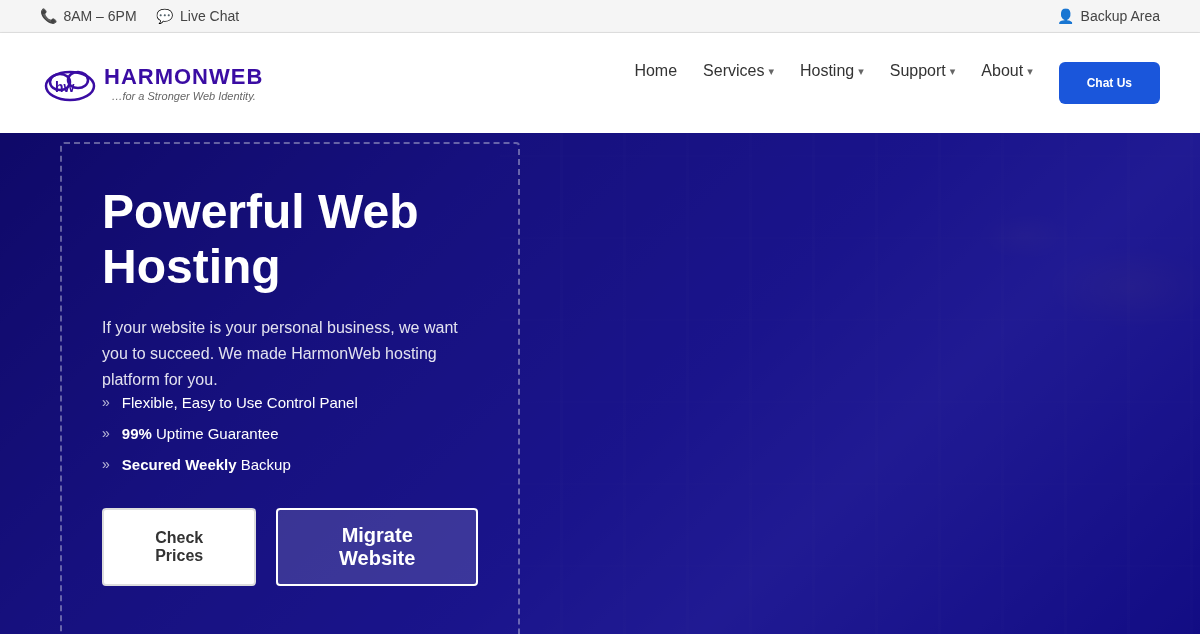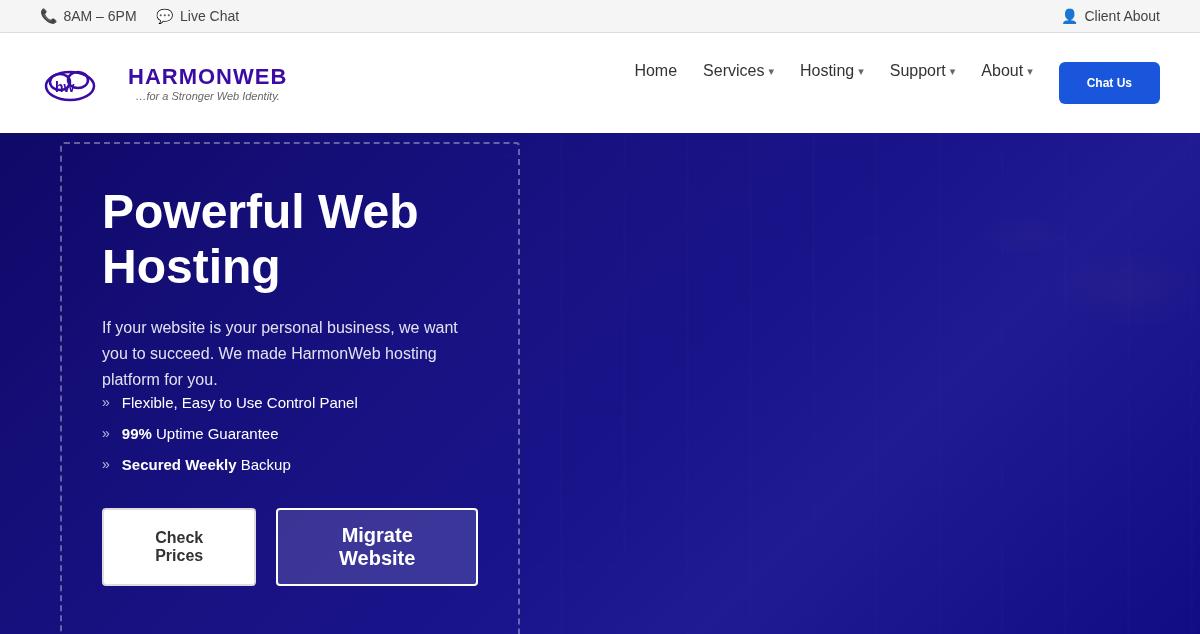--- a/index.html
+++ b/index.html
@@ -23,21 +23,21 @@
     
     .header {
       background: #fff;
       padding: 0 40px;
       display: flex;
       align-items: center;
       justify-content: space-between;
       height: 100px;
       box-shadow: 0 1px 4px rgba(0,0,0,0.08);
     }
-    .logo { display: flex; align-items: center; gap: 28px; }
+    .logo { display: flex; align-items: center; gap: 4px; }
     .logo-icon {
       width: 60px;
       height: 50px;
     }
     .logo-text { display: flex; flex-direction: column; align-items: center; }
     .logo-name {
       font-size: 22px;
       font-weight: 800;
       color: #3a0ca3;
       letter-spacing: 1px;
@@ -180,21 +180,21 @@
       <span>📞</span>
       <span>8AM – 6PM</span>
     </div>
     <div class="top-bar-item">
       <span>💬</span>
       <span>Live Chat</span>
     </div>
   </div>
   <div class="top-bar-right">
     <span>👤</span>
-    <span>Client About</span>
+    <span>Backup Area</span>
   </div>
 </div>
 
 <header class="header">
   <div class="logo">
     <svg class="logo-icon" viewBox="0 0 60 50" xmlns="http://www.w3.org/2000/svg">
 
       <ellipse cx="30" cy="28" rx="24" ry="14" fill="none" stroke="#3a0ca3" stroke-width="2.5"></ellipse>
       <ellipse cx="20" cy="24" rx="10" ry="8" fill="none" stroke="#3a0ca3" stroke-width="2.5"></ellipse>
       <ellipse cx="38" cy="22" rx="10" ry="8" fill="none" stroke="#3a0ca3" stroke-width="2.5"></ellipse>

